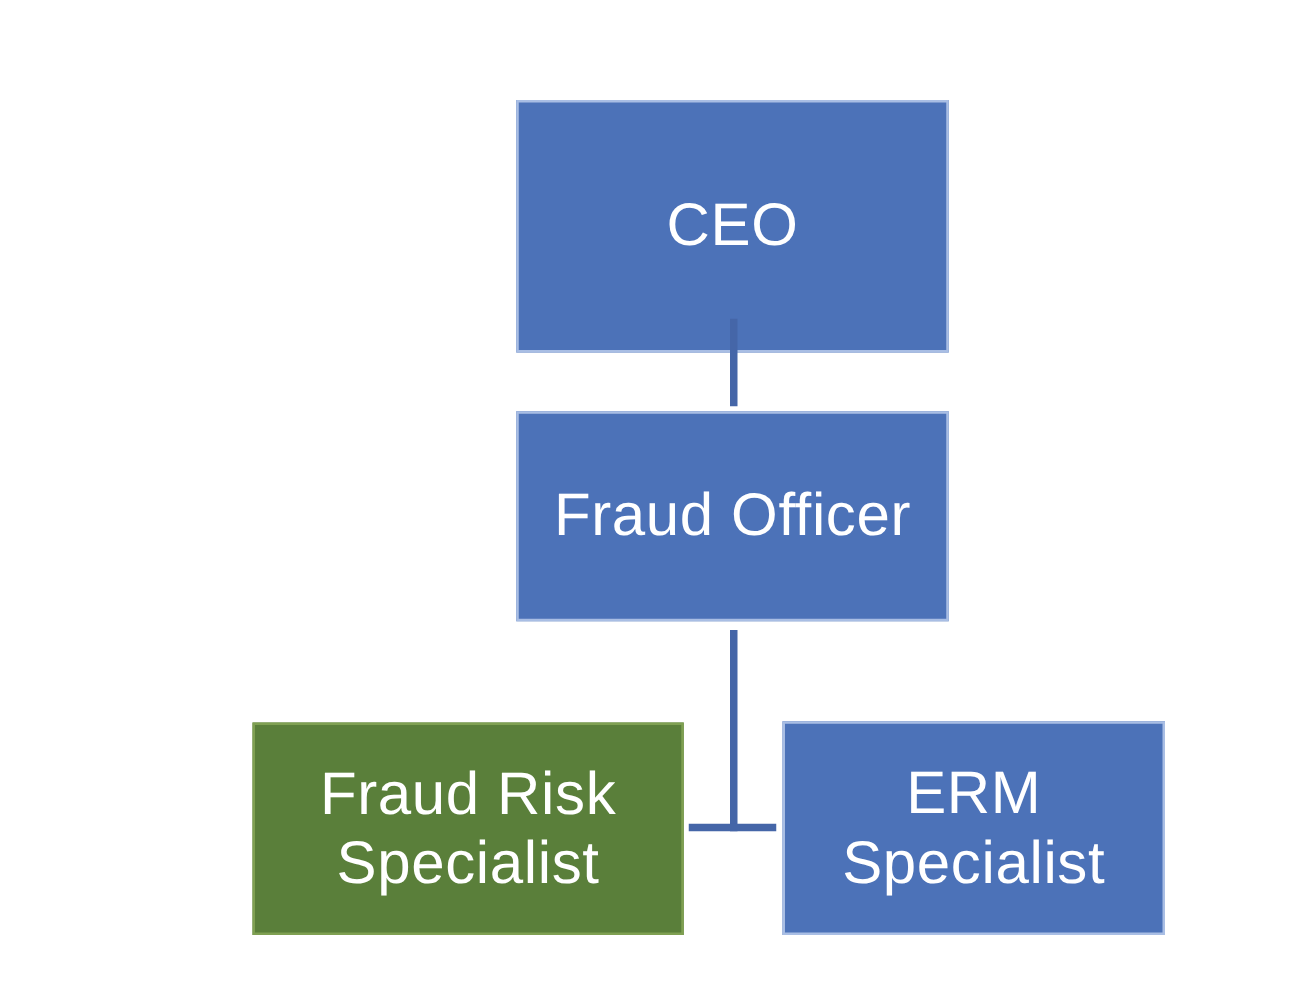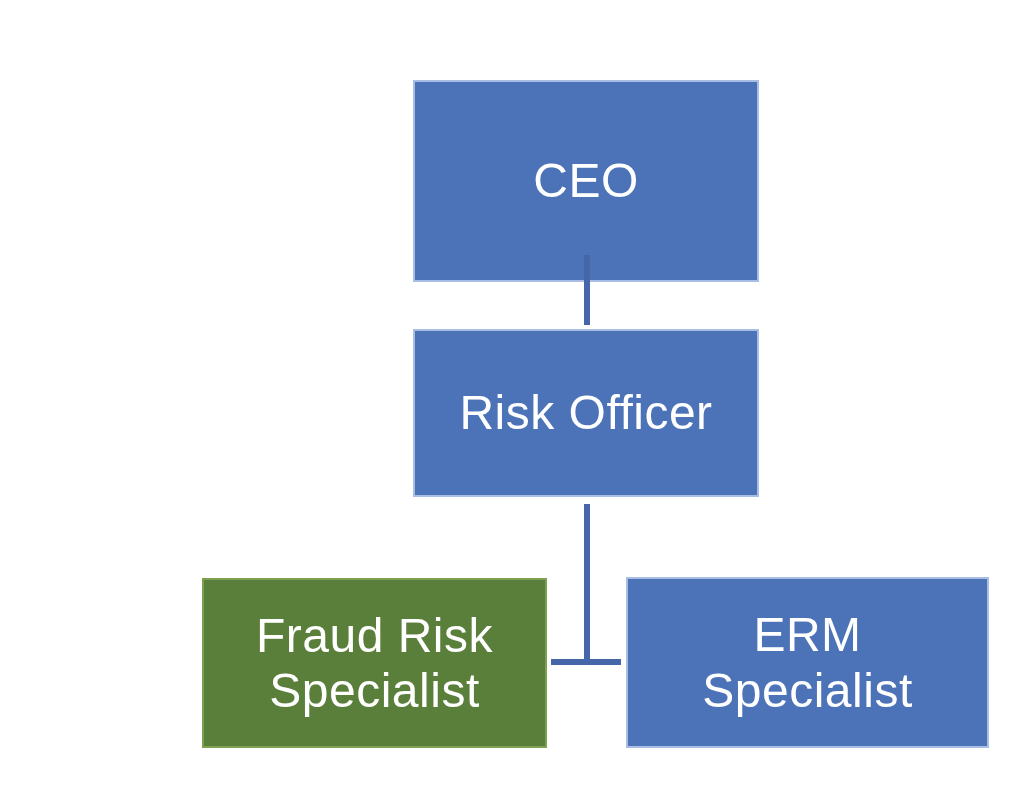--- a/index.html
+++ b/index.html
@@ -32,21 +32,21 @@
     background: var(--blue-fill, #4C72B8);
     border: 2px solid var(--blue-border, #A9BEE4);
   }
   .node.green {
     background: var(--green-fill, #5A7F3A);
     border: 2px solid var(--green-border, #7FA052);
   }
   #node-ceo          { left: 413px; top: 80px;  width: 346px; height: 202px; }
   #node-risk-officer { left: 413px; top: 329px; width: 346px; height: 168px; }
   #node-fraud        { left: 202px; top: 578px; width: 345px; height: 170px; }
-  #node-erm          { left: 626px; top: 577px; width: 363px; height: 171px; }
+  #node-erm          { left: 626px; top: 577px; width: 306px; height: 171px; }
 
   .connector {
     position: absolute;
     background: var(--connector, #4566A8);
   }
   #conn-ceo-risk {
     left: 584px; top: 255px; width: 6px; height: 70px;
   }
   #conn-risk-down {
     left: 584px; top: 504px; width: 6px; height: 161px;
@@ -60,21 +60,21 @@
 
 <div class="canvas">
 
   <div id="node-ceo" class="node blue">
     <span>CEO</span>
   </div>
 
   <div id="conn-ceo-risk" class="connector"></div>
 
   <div id="node-risk-officer" class="node blue">
-    <span>Risk Officer</span>
+    <span>Fraud Officer</span>
   </div>
 
   <div id="conn-risk-down" class="connector"></div>
 
   <div id="conn-children-horizontal" class="connector"></div>
 
   <div id="node-fraud" class="node green">
     <span>Fraud Risk
 Specialist</span>
   </div>

